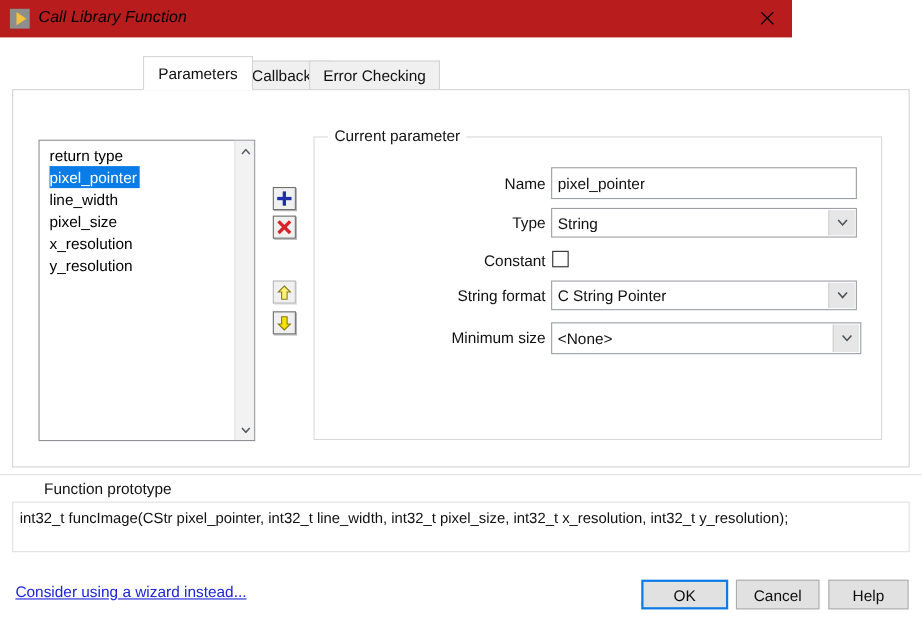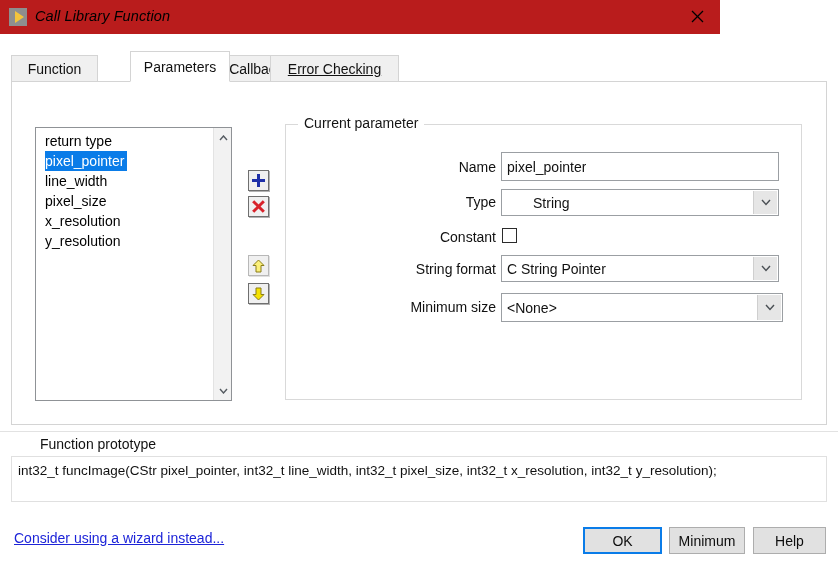--- a/index.html
+++ b/index.html
@@ -333,30 +333,27 @@
   <div class="title-text">Call Library Function</div>
   <div class="close-btn">
     <svg width="13" height="13" viewBox="0 0 13 13" aria-hidden="true">
       <line x1="1" y1="1" x2="12" y2="12" stroke="#000" stroke-width="1.2"></line>
       <line x1="12" y1="1" x2="1" y2="12" stroke="#000" stroke-width="1.2"></line>
     </svg>
   </div>
 </div>
 
 <div class="tabstrip">
-  <div class="tab" style="left:0px; width:87px;">
-    <span>Function</span>
-  </div>
   <div class="tab active" style="left:87px; width:100px;">
     <span>Parameters</span>
   </div>
   <div class="tab" style="left:187px; width:83px;margin-left:20px;">
     <span>Callbacks</span>
   </div>
-  <div class="tab" style="left:259px; width:129px;text-decoration:underline;">
+  <div class="tab" style="left:270px; width:119px;">
     <span>Error Checking</span>
   </div>
 </div>
 
 <div class="panel"></div>
 
 <div class="listbox">
   <div class="list-items">
     <div class="list-item">
       <span>return type</span>
@@ -410,21 +407,21 @@
 
 <div class="groupbox"></div>
 <div class="groupbox-title">Current parameter</div>
 
 <div class="field-label" style="left:380px; top:159px; width:116px;">Name</div>
 <div class="textbox" style="left:501px; top:152px; width:278px; height:29px;">
   <span class="val">pixel_pointer</span>
 </div>
 
 <div class="field-label" style="left:380px; top:194px; width:116px;">Type</div>
-<div class="combobox" style="left:501px; top:189px; width:278px; height:27px;padding-left:26px;">
+<div class="combobox" style="left:501px; top:189px; width:278px; height:27px;">
   <span class="val">String</span>
   <span class="combo-arrow">
     <svg width="10" height="7" viewBox="0 0 10 7" aria-hidden="true">
       <polyline points="1,1 5,5.5 9,1" fill="none" stroke="#4a4f54" stroke-width="1.4"></polyline>
     </svg>
   </span>
 </div>
 
 <div class="field-label" style="left:380px; top:229px; width:116px;">Constant</div>
 <div class="checkbox" style="left:502px; top:228px;"></div>
@@ -453,17 +450,17 @@
 <div class="proto-label">Function prototype</div>
 <div class="proto-box">
   <div class="proto-text">int32_t funcImage(CStr pixel_pointer, int32_t line_width, int32_t pixel_size, int32_t x_resolution, int32_t y_resolution);</div>
 </div>
 
 <div class="footer-link">Consider using a wizard instead...</div>
 <div class="btn default" style="left:583px; width:79px;">
   <span>OK</span>
 </div>
 <div class="btn" style="left:669px; width:76px;">
-  <span>Minimum</span>
+  <span>Cancel</span>
 </div>
 <div class="btn" style="left:753px; width:73px;">
   <span>Help</span>
 </div>
 
 </body></html>

